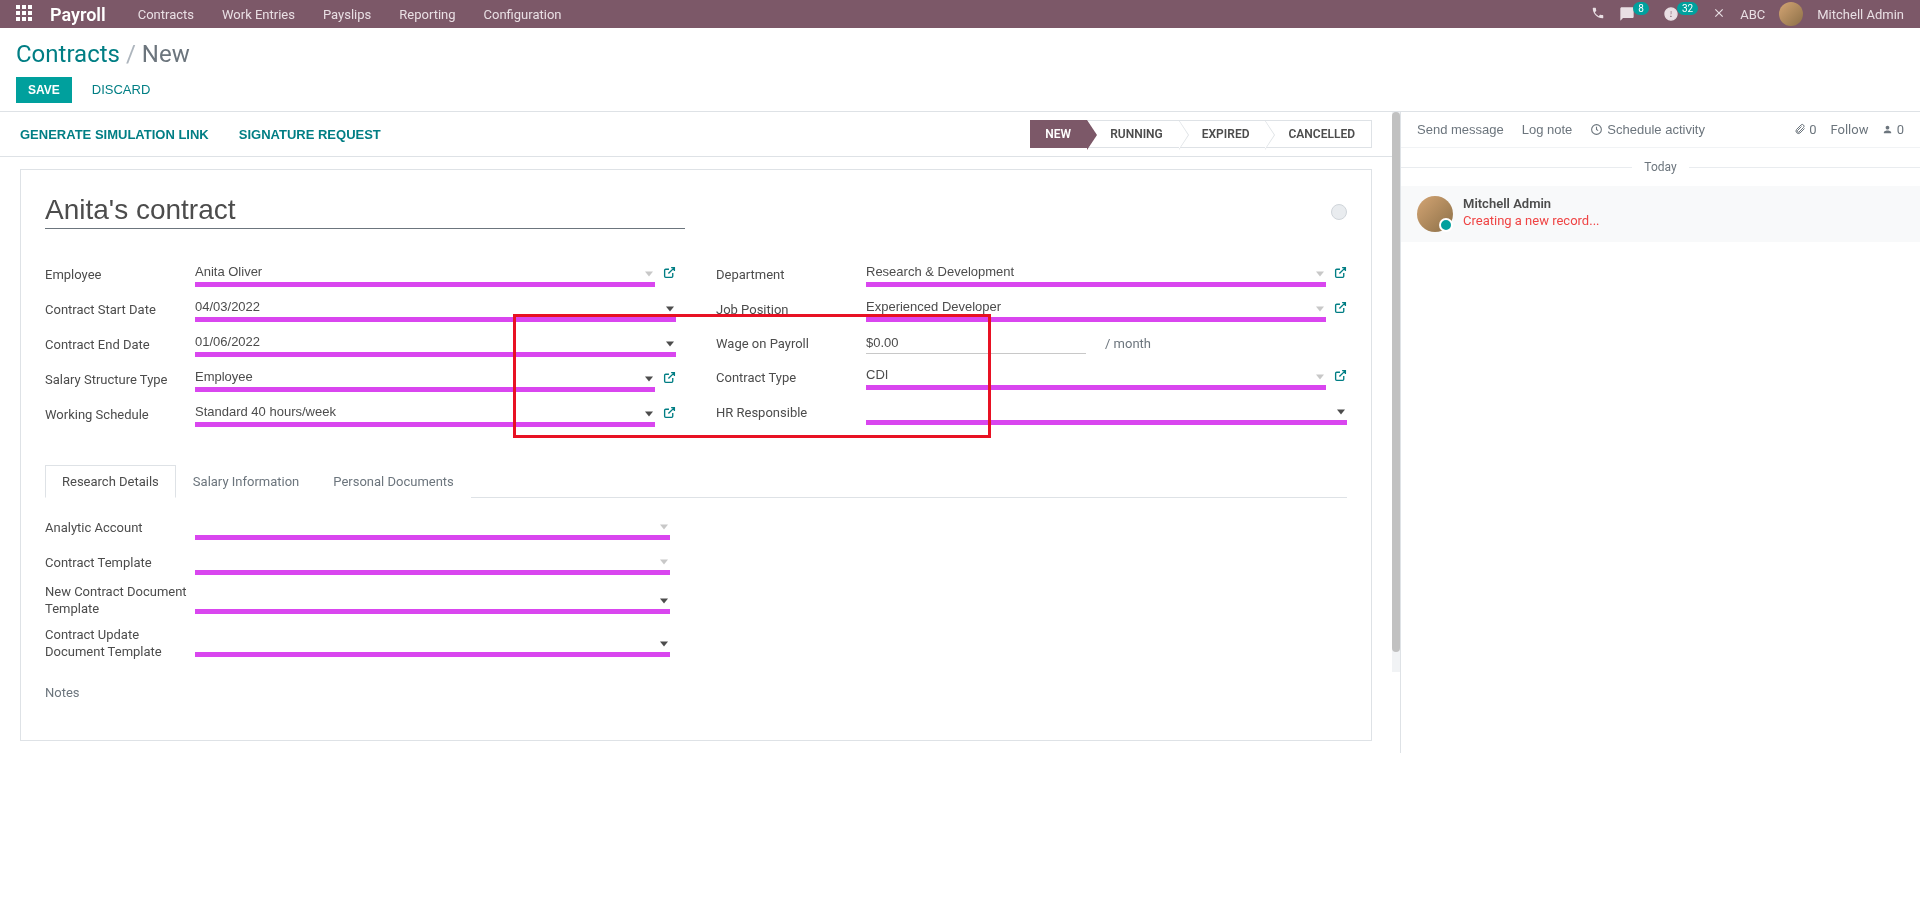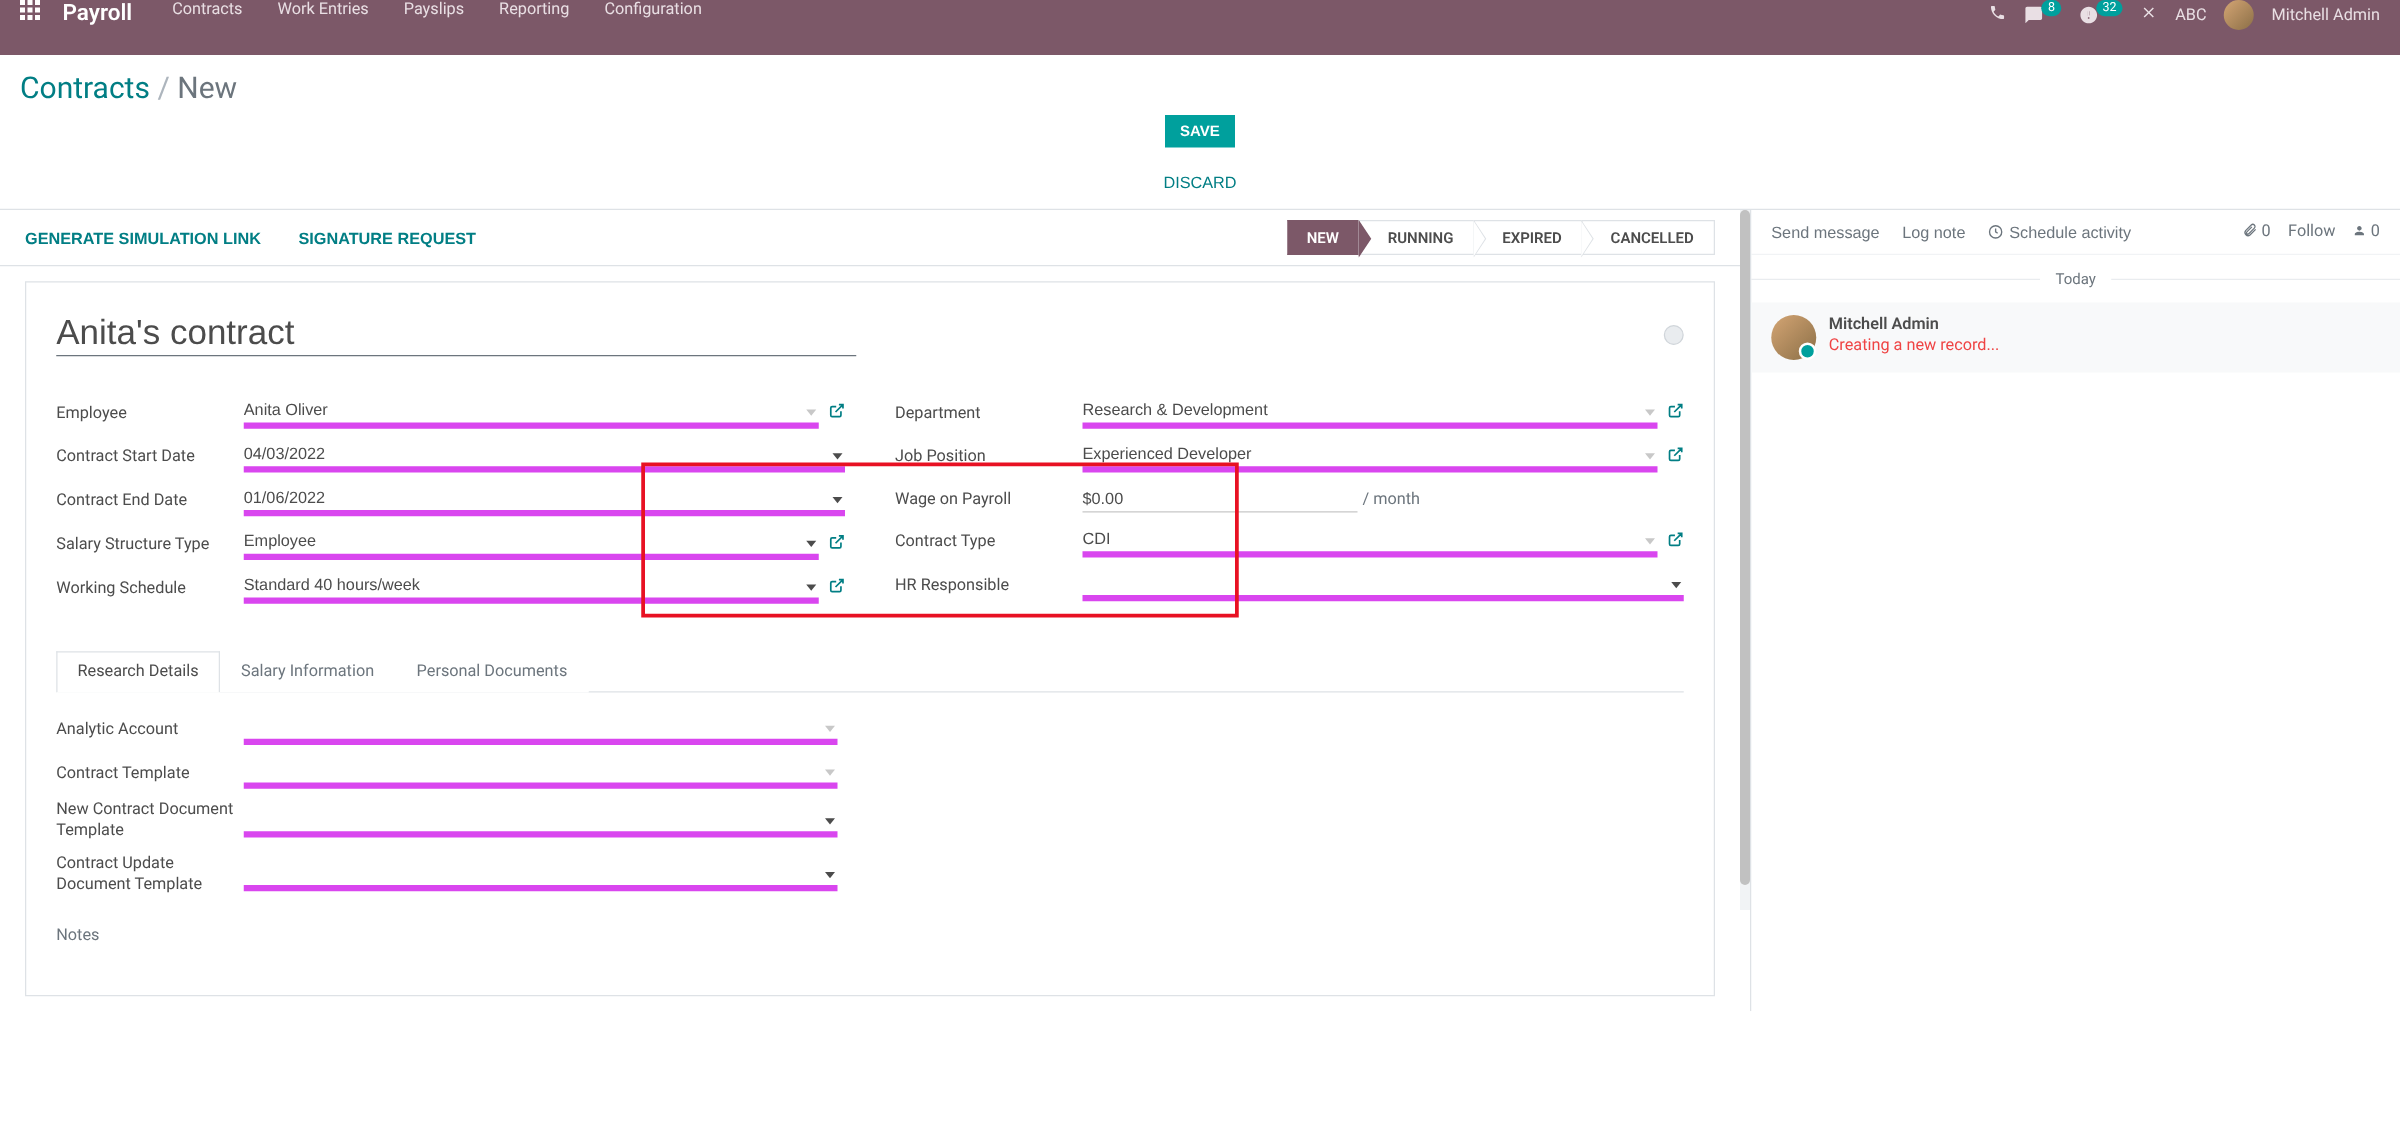--- a/index.html
+++ b/index.html
@@ -1,33 +1,33 @@
 <!DOCTYPE html>
 <html><head>
 <meta charset="utf-8">
 <style>
 * { box-sizing: border-box; margin: 0; padding: 0; }
 body { font-family: -apple-system, BlinkMacSystemFont, "Segoe UI", Roboto, "Helvetica Neue", sans-serif; font-size: 13px; color: #4c4c4c; background: #fff; }
-.topbar { background: #7c5868; height: 44px; display: flex; align-items: flex-start; padding: 0 16px; color: #fff; }
+.topbar { background: #7c5868; height: 28px; display: flex; align-items: center; padding: 0 16px; color: #fff; }
 .apps-icon { width: 18px; height: 18px; margin-right: 16px; cursor: pointer; display: grid; grid-template-columns: repeat(3, 4px); grid-template-rows: repeat(3, 4px); gap: 2px; }
 .apps-icon span { background: #fff; width: 4px; height: 4px; }
 .brand { font-size: 18px; font-weight: 600; margin-right: 32px; }
 .nav-item { color: #e9dfe4; margin-right: 28px; font-size: 13px; cursor: pointer; }
 .topbar-right { margin-left: auto; display: flex; align-items: center; gap: 14px; }
 .sys-icon { color: #e9dfe4; cursor: pointer; font-size: 14px; }
 .badge-pill { position: relative; display: flex; align-items: center; }
 .badge-pill .count { background: #00a09d; border-radius: 10px; font-size: 10px; padding: 1px 5px; margin-left: -2px; position: relative; top: -6px; }
 .company-abbr { font-size: 13px; color: #e9dfe4; cursor: pointer; }
 .avatar { width: 24px; height: 24px; border-radius: 50%; background: linear-gradient(135deg, #d4a574, #8b6f47); }
 .username { font-size: 13px; color: #e9dfe4; }
 .subheader { padding: 12px 16px 0 16px; }
 .breadcrumb { font-size: 24px; color: #6c757d; margin-bottom: 8px; }
 .breadcrumb .link { color: #017e84; cursor: pointer; }
 .breadcrumb .sep { color: #adb5bd; margin: 0 6px; }
-.action-row { display: flex; align-items: center; gap: 14px; padding-bottom: 8px; flex-direction: column; }
+.action-row { display: flex; align-items: center; gap: 14px; padding-bottom: 8px; }
 .btn-primary { background: #00a09d; color: #fff; border: none; padding: 6px 12px; font-weight: 600; font-size: 12px; cursor: pointer; }
 .btn-secondary { background: transparent; color: #017e84; border: none; padding: 6px 6px; font-size: 13px; cursor: pointer; }
 .divider { border-bottom: 1px solid #dee2e6; }
 .main-layout { display: flex; width: 100%; }
 .form-panel { flex: 1; position: relative; padding-right: 8px; }
 .status-row { display: flex; align-items: center; padding: 8px 20px; border-bottom: 1px solid #dee2e6; }
 .status-left { display: flex; gap: 30px; }
 .status-left button { background: none; border: none; color: #017e84; font-size: 13px; font-weight: 600; cursor: pointer; }
 .status-bar { margin-left: auto; display: flex; }
 .status-step { position: relative; padding: 6px 16px 6px 22px; font-size: 12px; font-weight: 600; color: #4c4c4c; background: #fff; border: 1px solid #dee2e6; border-right: none; cursor: pointer; }
@@ -46,21 +46,21 @@
 .form-columns { display: flex; gap: 40px; position: relative; }
 .form-col { flex: 1; }
 .field-row { display: flex; align-items: center; margin-bottom: 9px; min-height: 24px; }
 .field-label { width: 150px; font-size: 13px; color: #4c4c4c; }
 .field-input-wrap { flex: 1; display: flex; align-items: center; position: relative; }
 .field-input { flex: 1; border: none; border-bottom: 5px solid #d946ef; font-size: 13px; padding: 3px 16px 3px 0; outline: none; color: #4c4c4c; width: 100%; background: transparent; }
 .dropdown-caret { position: absolute; right: 2px; top: 50%; transform: translateY(-50%); width: 0; height: 0; border-left: 4px solid transparent; border-right: 4px solid transparent; border-top: 5px solid #4c4c4c; pointer-events: none; }
 .dropdown-caret.light { border-top-color: #c8c8c8; }
 .external-link { margin-left: 8px; color: #017e84; cursor: pointer; font-size: 14px; }
 .wage-row .field-input { border-bottom: 1px solid #c8c8c8; }
-.wage-unit { margin-left: 4px; color: #6c757d; font-size: 13px; white-space: nowrap; }
+.wage-unit { margin-left: 19px; color: #6c757d; font-size: 13px; white-space: nowrap; }
 .highlight-box { position: absolute; border: 3px solid #e81123; pointer-events: none; }
 .tabs { display: flex; margin-top: 28px; border-bottom: 1px solid #dee2e6; }
 .tab { padding: 8px 16px; border: 1px solid transparent; border-bottom: none; cursor: pointer; color: #6c757d; font-size: 13px; position: relative; top: 1px; background: #fff; }
 .tab.active { border-color: #dee2e6; color: #4c4c4c; border-bottom: 1px solid #fff; }
 .tab-content { padding: 16px 0; }
 .detail-col { width: 48%; }
 .chatter { width: 520px; border-left: 1px solid #dee2e6; }
 .chatter-header { display: flex; align-items: center; padding: 10px 16px; gap: 18px; border-bottom: 1px solid #f1f3f5; }
 .chatter-btn { background: none; border: none; color: #6c757d; font-size: 13px; cursor: pointer; display: flex; align-items: center; gap: 4px; }
 .chatter-right { margin-left: auto; display: flex; align-items: center; gap: 14px; color: #6c757d; font-size: 13px; }

